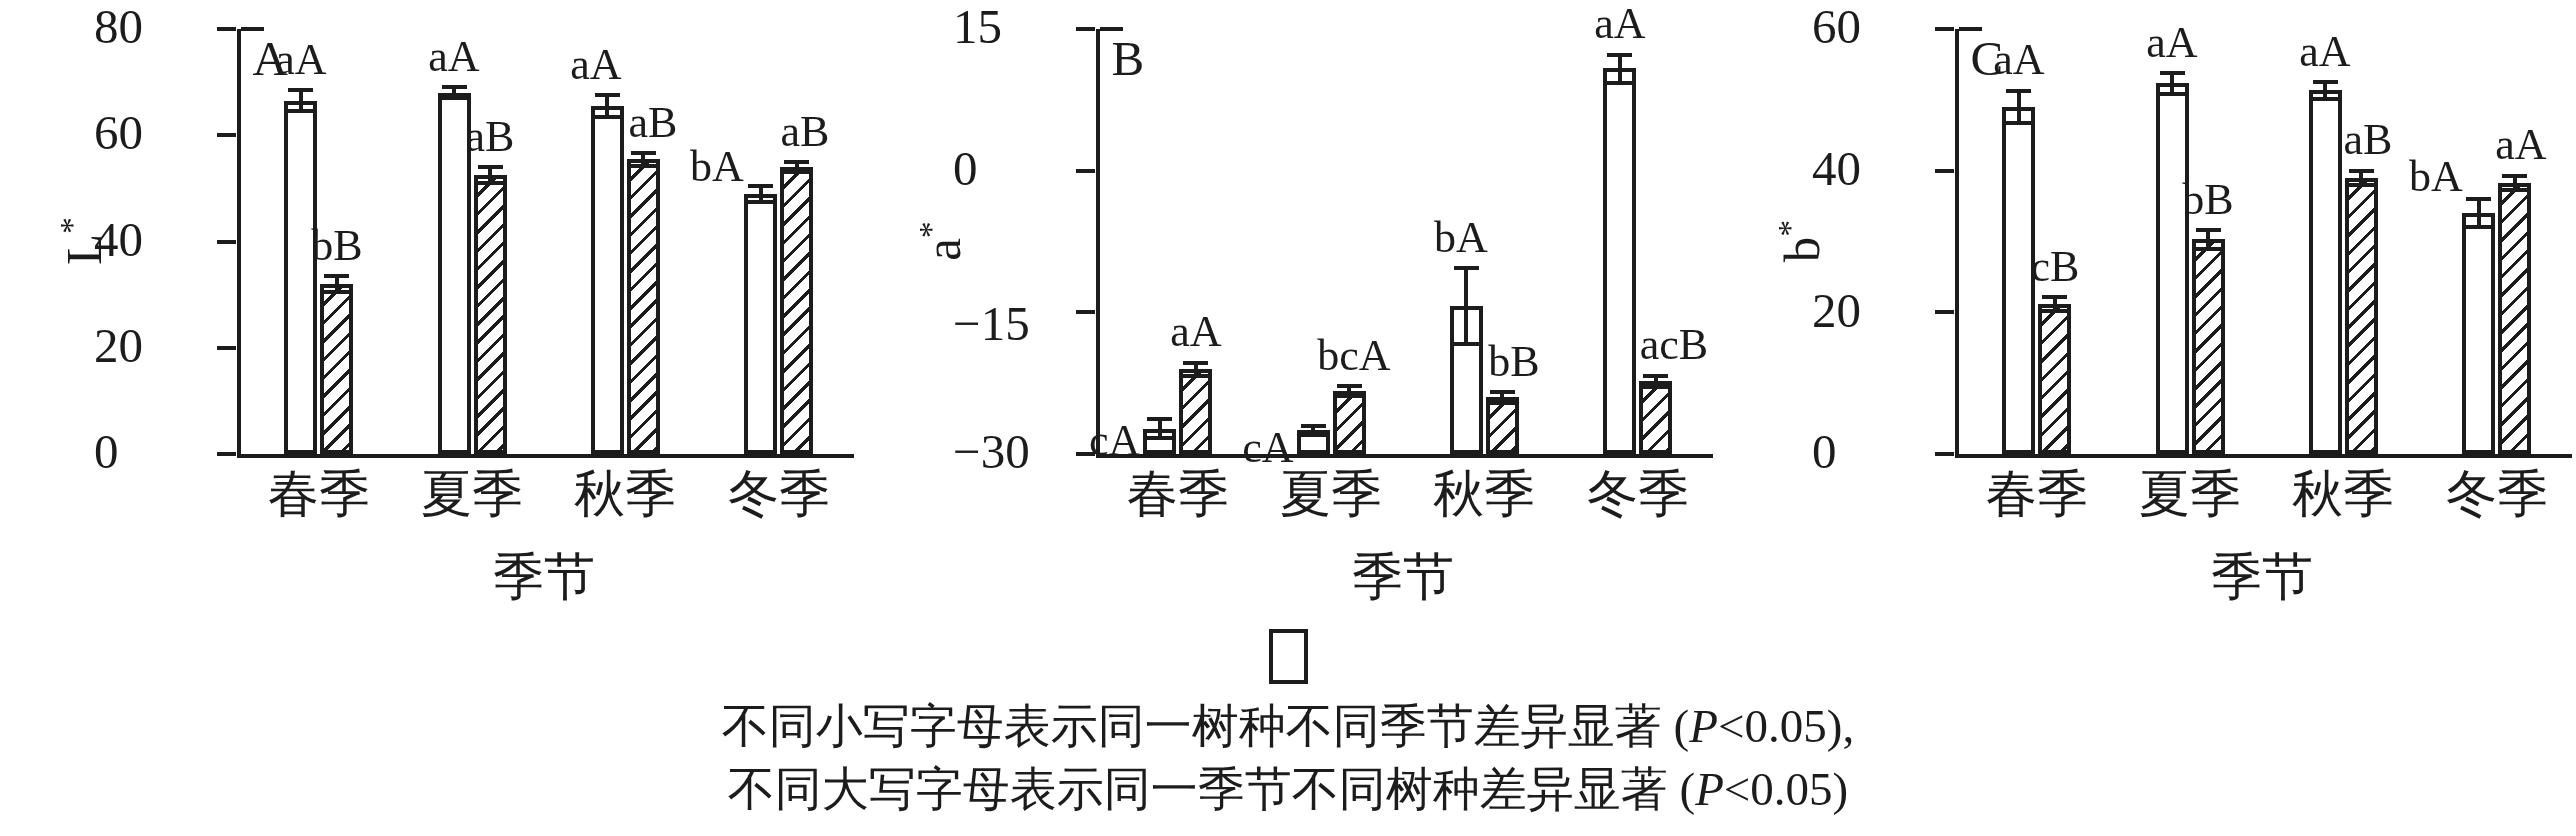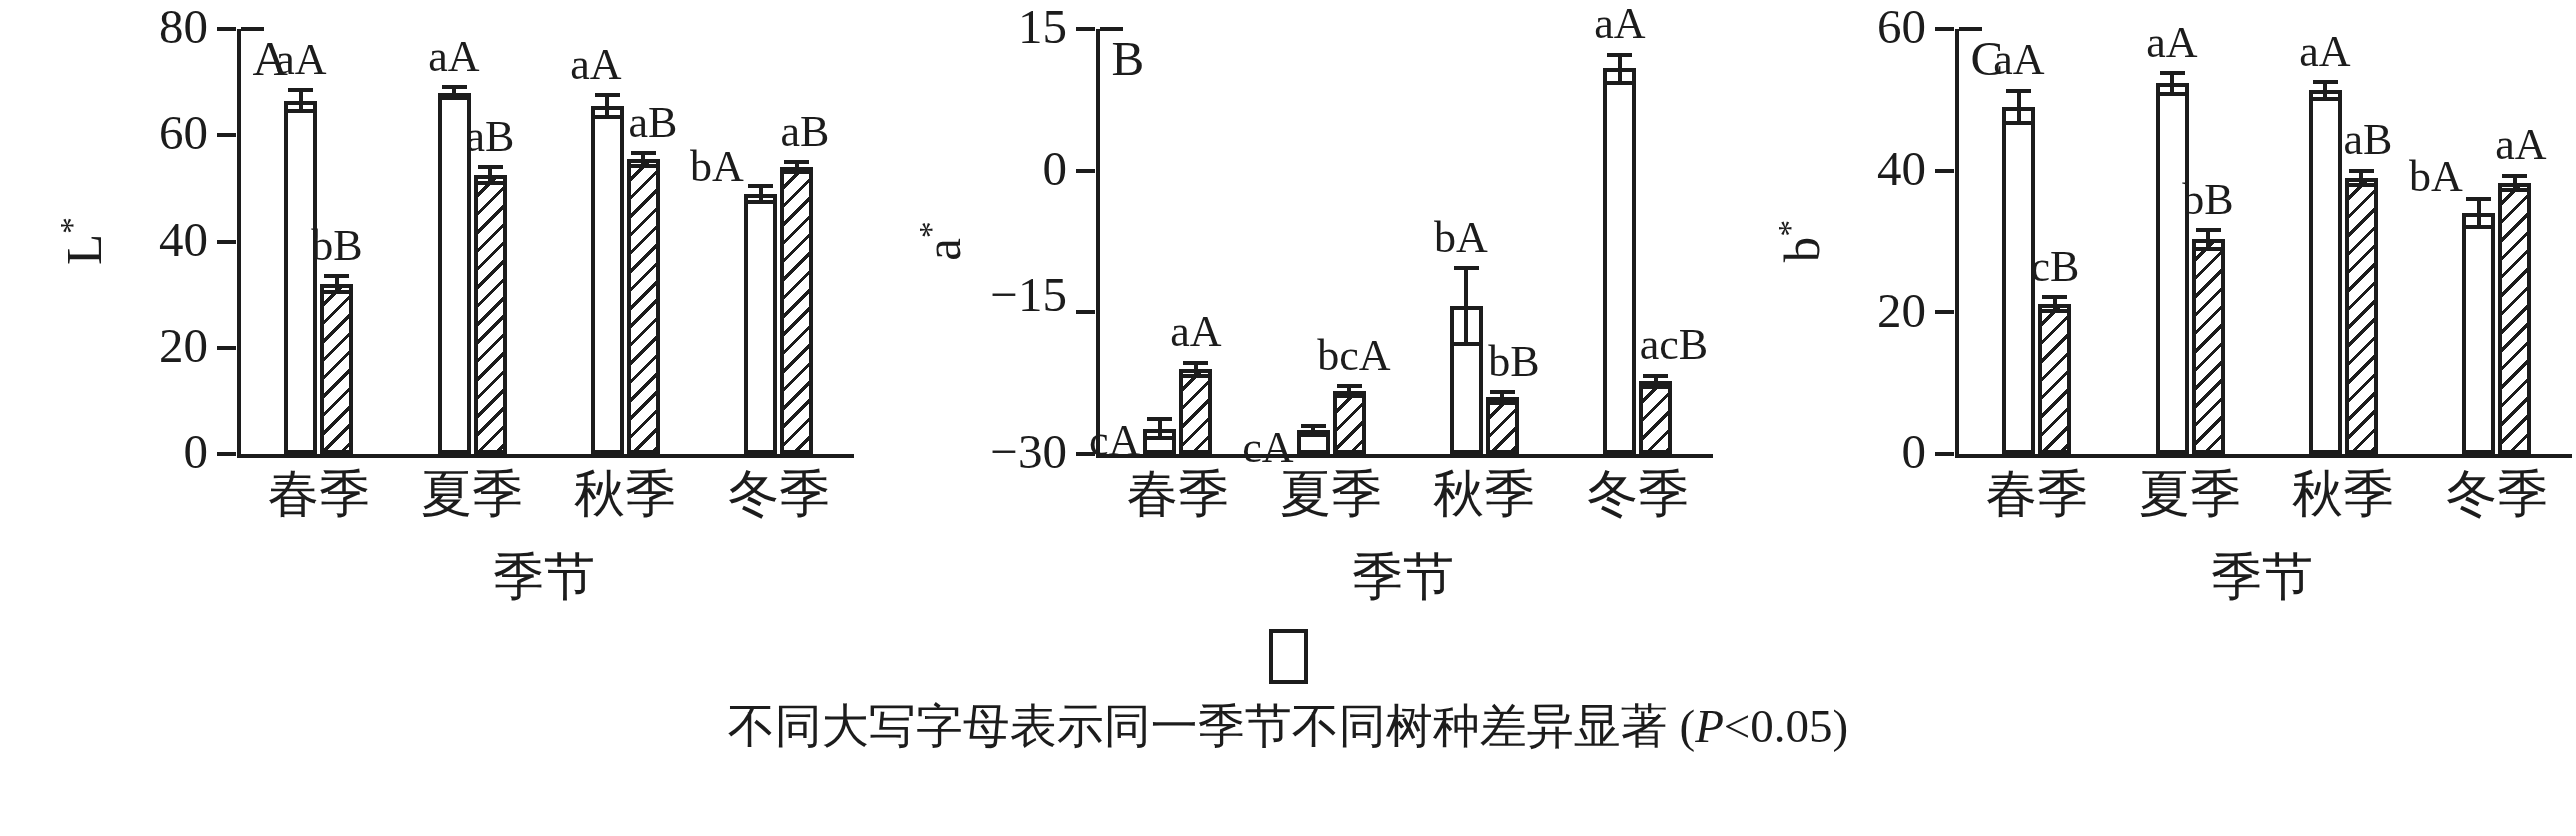--- a/index.html
+++ b/index.html
@@ -11,21 +11,21 @@
   .panel{position:relative;width:859px;height:622px;flex:0 0 auto;}
   .plot{position:absolute;left:237px;top:29px;width:613px;height:425px;
         border-left:4.9px solid #1c1c1c;border-bottom:4.9px solid #1c1c1c;}
   .panel-letter{position:absolute;left:11.4px;top:4.9px;font-size:49px;line-height:1;}
   .ylab{position:absolute;left:82px;top:241px;transform:translate(-50%,-50%) rotate(-90deg);
         font-size:51px;line-height:1;white-space:nowrap;}
   .ylab sup{font-size:34px;}
   .xlab{position:absolute;left:544px;top:552px;transform:translateX(-50%);
         font-size:51px;line-height:1;white-space:nowrap;}
   .ytick{position:absolute;height:4.1px;background:#1c1c1c;}
-  .yticklabel{position:absolute;left:-147px;width:114px;text-align:right;
+  .yticklabel{position:absolute;left:-147px;width:114px;text-align:left;
         font-size:49px;line-height:1;}
   .cat{position:absolute;transform:translateX(-50%);font-size:51px;line-height:1;white-space:nowrap;}
   .bar{position:absolute;bottom:0;box-sizing:border-box;border:4.1px solid #1c1c1c;background:#ffffff;}
   .bar.hatched{background:repeating-linear-gradient(135deg,#ffffff 0 9.8px,#1c1c1c 9.8px 13px);}
   .err-line{position:absolute;width:4.1px;background:#1c1c1c;}
   .err-cap{position:absolute;height:4.1px;background:#1c1c1c;}
   .sig{position:absolute;transform:translateX(-50%);font-size:44px;line-height:1;white-space:nowrap;}
   .legend{display:flex;justify-content:center;align-items:center;gap:143px;margin-top:6.5px;}
   .legend-item{display:flex;align-items:center;gap:18px;font-size:49px;line-height:1;}
   .swatch{display:inline-block;width:31px;height:47px;border:4.1px solid #1c1c1c;background:#ffffff;}
@@ -103,21 +103,21 @@
       <div class="xlab">季节</div>
     </div>
 
     <div class="panel">
       <div class="ylab"><span>a</span><sup>*</sup></div>
       <div class="plot">
         <span class="panel-letter">B</span>
       <div class="ytick" style="top: 423px; left: -24.5px; width: 19.6px;"></div>
           <div class="yticklabel" style="top: 398px;">−30</div>
           <div class="ytick" style="top: 281px; left: -24.5px; width: 19.6px;"></div>
-          <div class="yticklabel" style="top: 241px;">−15</div>
+          <div class="yticklabel" style="top: 270px;">−15</div>
           <div class="ytick" style="top: 140px; left: -24.5px; width: 19.6px;"></div>
           <div class="yticklabel" style="top: 115px;">0</div>
           <div class="ytick" style="top: -2px; left: -24.5px; width: 19.6px;"></div>
           <div class="ytick" style="top: -2px; left: 0px; width: 23px;"></div>
           <div class="yticklabel" style="top: -27px;">15</div>
           <div class="cat" style="left: 78px; top: 440px;">春季</div>
           <div class="cat" style="left: 231px; top: 440px;">夏季</div>
           <div class="cat" style="left: 384px; top: 440px;">秋季</div>
           <div class="cat" style="left: 538px; top: 440px;">冬季</div>
           <div class="bar open" style="left: 43px; width: 33px; height: 25.5px;"></div>
@@ -227,17 +227,18 @@
 
   </div>
 
   <div class="legend">
     <div class="legend-item">
       <span class="swatch"></span>
     </div>
   </div>
 
   <div class="caption">
+    <div><span>不同小写字母表示同一树种不同季节差异显著 (</span><span class="pit">P</span><span>&lt;0.05),</span></div>
     <div><span>不同大写字母表示同一季节不同树种差异显著 (</span><span class="pit">P</span><span>&lt;0.05)</span></div>
   </div>
 
 </div>
 
 
 </body></html>

